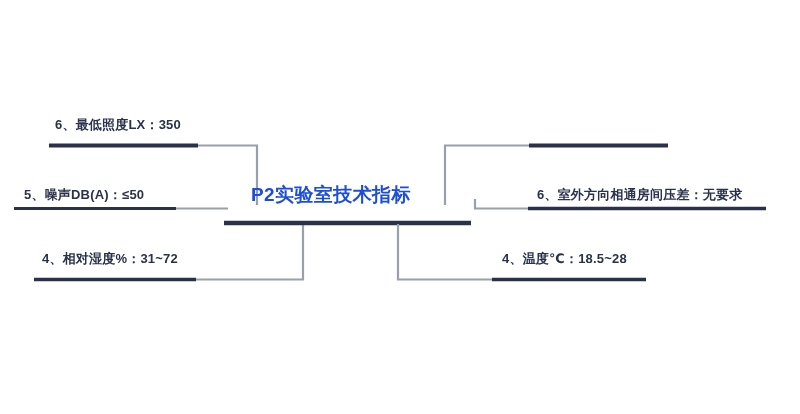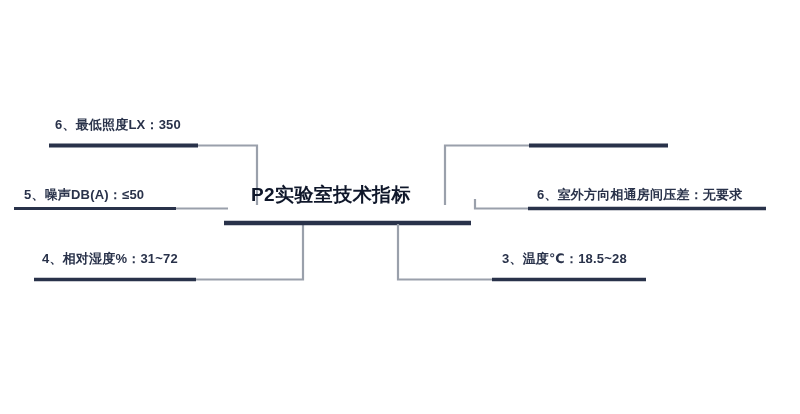--- a/index.html
+++ b/index.html
@@ -43,21 +43,21 @@
 
   .branch-label {
     font-size: 13px;
     text-align: center;
   }
 
   .center-title {
     position: absolute;
     font-size: 19px;
     font-weight: bold;
-    color: #0f172a;
+    color: #1d4ed8;
     white-space: nowrap;
     letter-spacing: 0.4px;
   }
 
   
   #label-6 { left: 55px;  top: 117px; }
   #label-5 { left: 24px;  top: 187px; }
   #label-4 { left: 42px;  top: 251px; }
 
   
@@ -99,15 +99,15 @@
 
   <div class="node-label branch-label" id="label-6">6、最低照度LX：350</div>
 
   <div class="node-label branch-label" id="label-5">5、噪声DB(A)：≤50</div>
 
   <div class="node-label branch-label" id="label-4">4、相对湿度%：31~72</div>
 
 
   <div class="node-label branch-label" id="label-2">6、室外方向相通房间压差：无要求</div>
 
-  <div class="node-label branch-label" id="label-3">3、温度℃：18.5~28</div>
+  <div class="node-label branch-label" id="label-3">4、温度℃：18.5~28</div>
 
 </div>
 
 </body></html>

